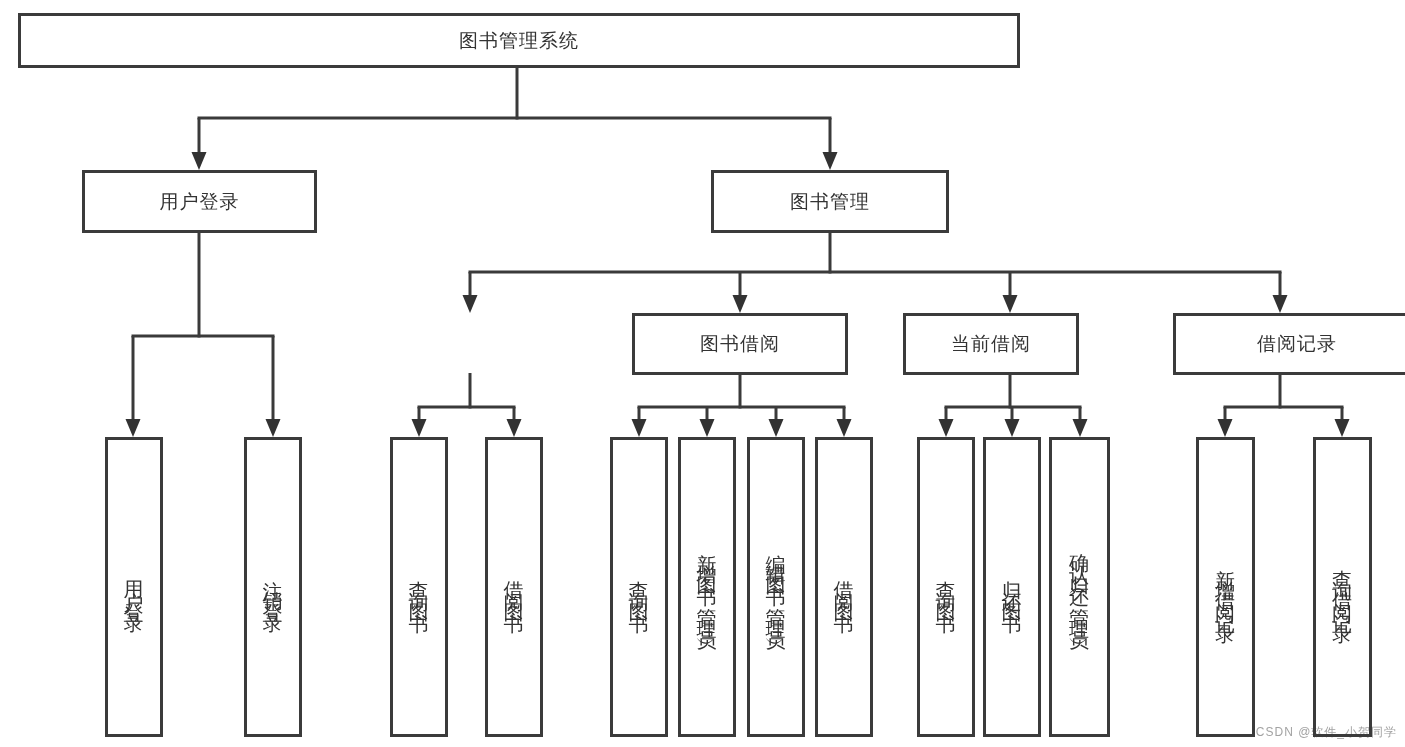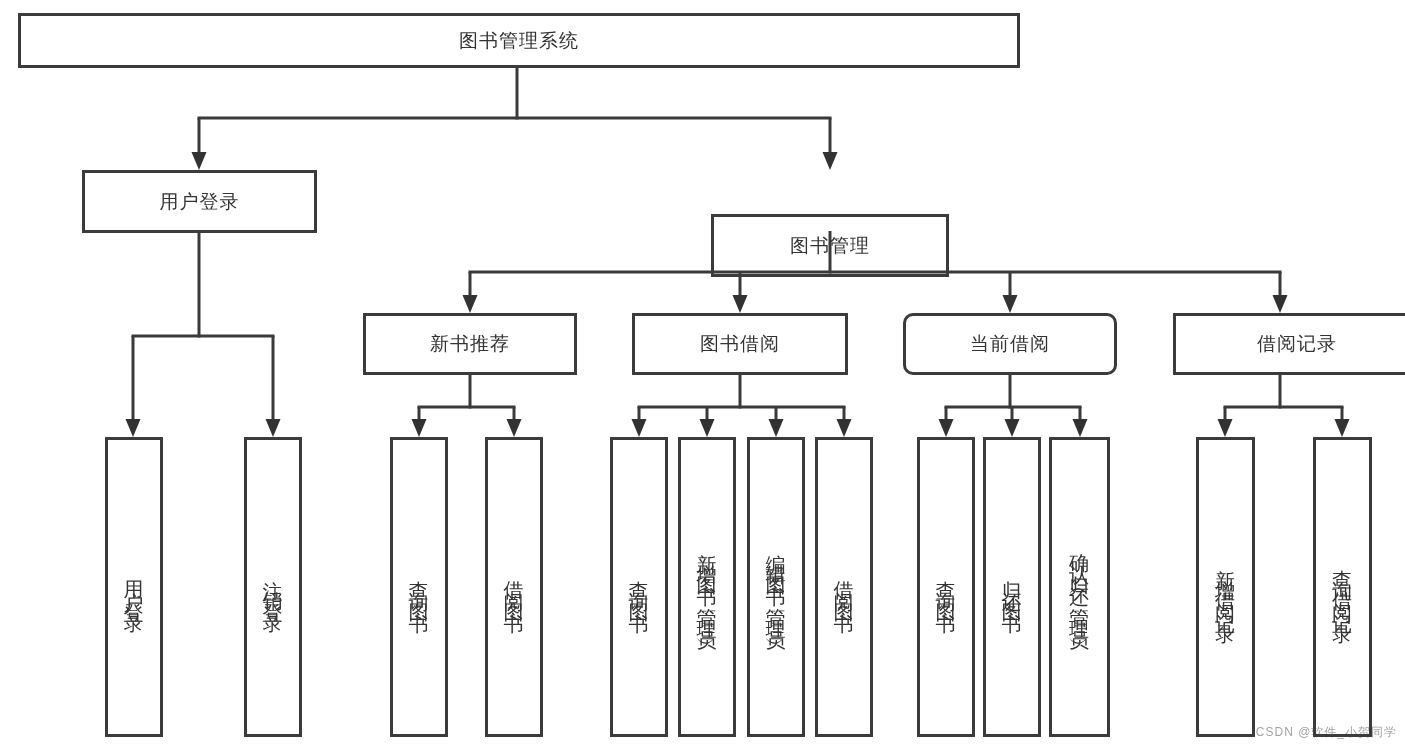--- a/index.html
+++ b/index.html
@@ -113,25 +113,24 @@
       <polygon points="1072.5,419 1087.5,419 1080,437" class="arrowhead"></polygon>
       <line x1="1225" y1="407" x2="1225" y2="423" class="conn"></line>
       <polygon points="1217.5,419 1232.5,419 1225,437" class="arrowhead"></polygon>
       <line x1="1342" y1="407" x2="1342" y2="423" class="conn"></line>
       <polygon points="1334.5,419 1349.5,419 1342,437" class="arrowhead"></polygon>
     </svg>
 
   <div class="box h" style="left:18px; top:13px; width:1002px; height:55px;">图书管理系统</div>
 
   <div class="box h" style="left:82px; top:170px; width:235px; height:63px;">用户登录</div>
-  <div class="box h" style="left:711px; top:170px; width:238px; height:63px;margin-top:44px;">图书管理</div>
+  <div class="box h" style="left:711px; top:170px; width:238px; height:63px;">图书管理</div>
 
-  <div class="box h" style="left:363px; top:313px; width:214px; height:62px;">新书推荐</div>
   <div class="box h" style="left:632px; top:313px; width:216px; height:62px;">图书借阅</div>
-  <div class="box h" style="left:903px; top:313px; width:214px; height:62px;border-radius:10px;">当前借阅</div>
+  <div class="box h" style="left:903px; top:313px; width:176px; height:62px;">当前借阅</div>
   <div class="box h" style="left:1173px; top:313px; width:248px; height:62px;">借阅记录</div>
 
   <div class="box v" style="left:105px; top:437px; width:58px; height:300px;">用户登录</div>
   <div class="box v" style="left:244px; top:437px; width:58px; height:300px;">注销登录</div>
 
   <div class="box v" style="left:390px; top:437px; width:58px; height:300px;">查询图书</div>
   <div class="box v" style="left:485px; top:437px; width:58px; height:300px;">借阅图书</div>
 
   <div class="box v" style="left:610px; top:437px; width:58px; height:300px;">查询图书</div>
   <div class="box v" style="left:678px; top:437px; width:58px; height:300px;">新增图书（管理员）</div>

